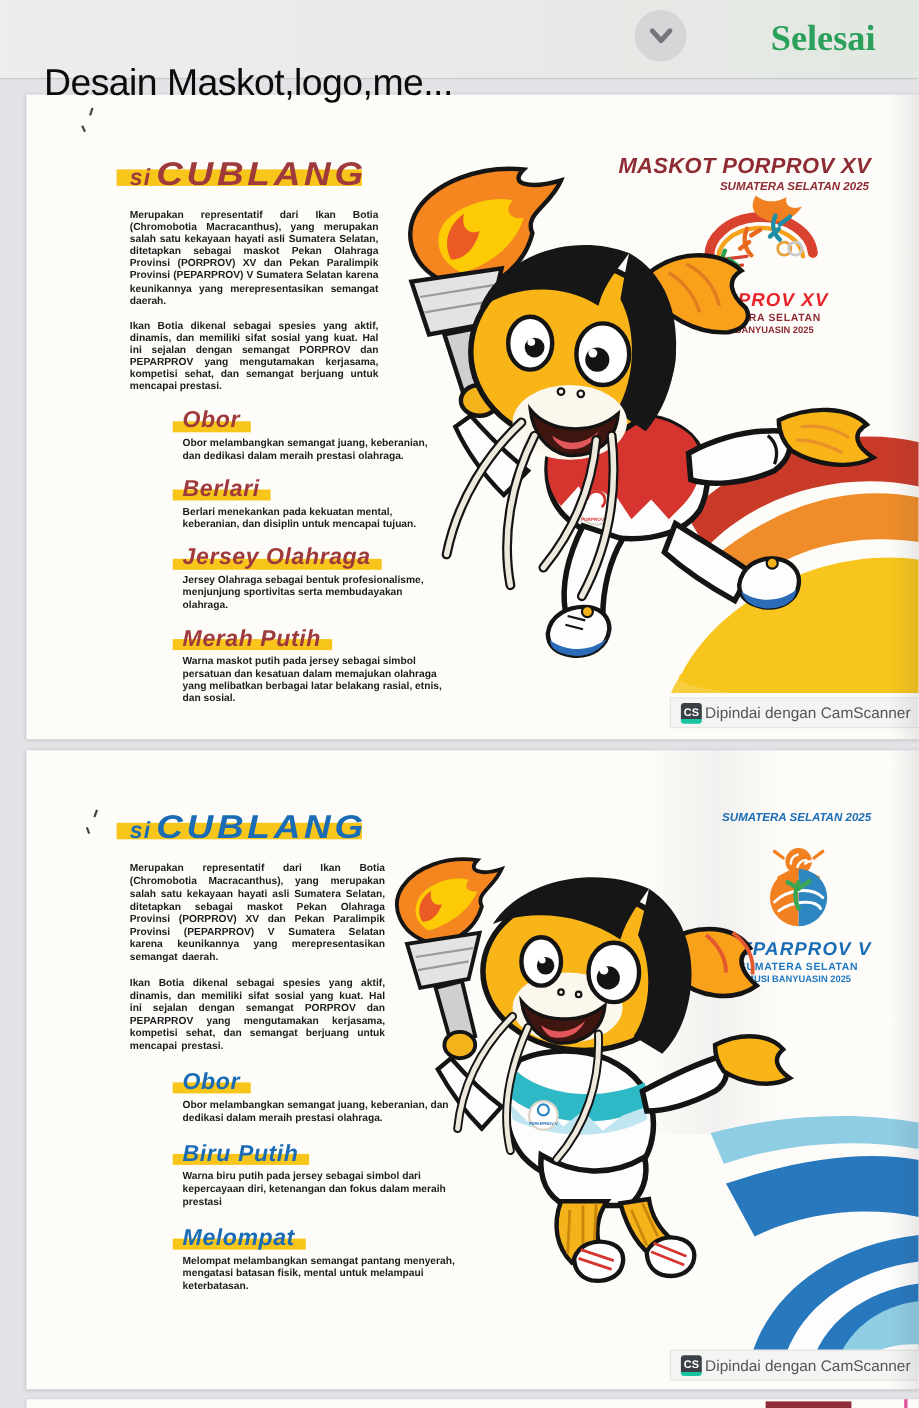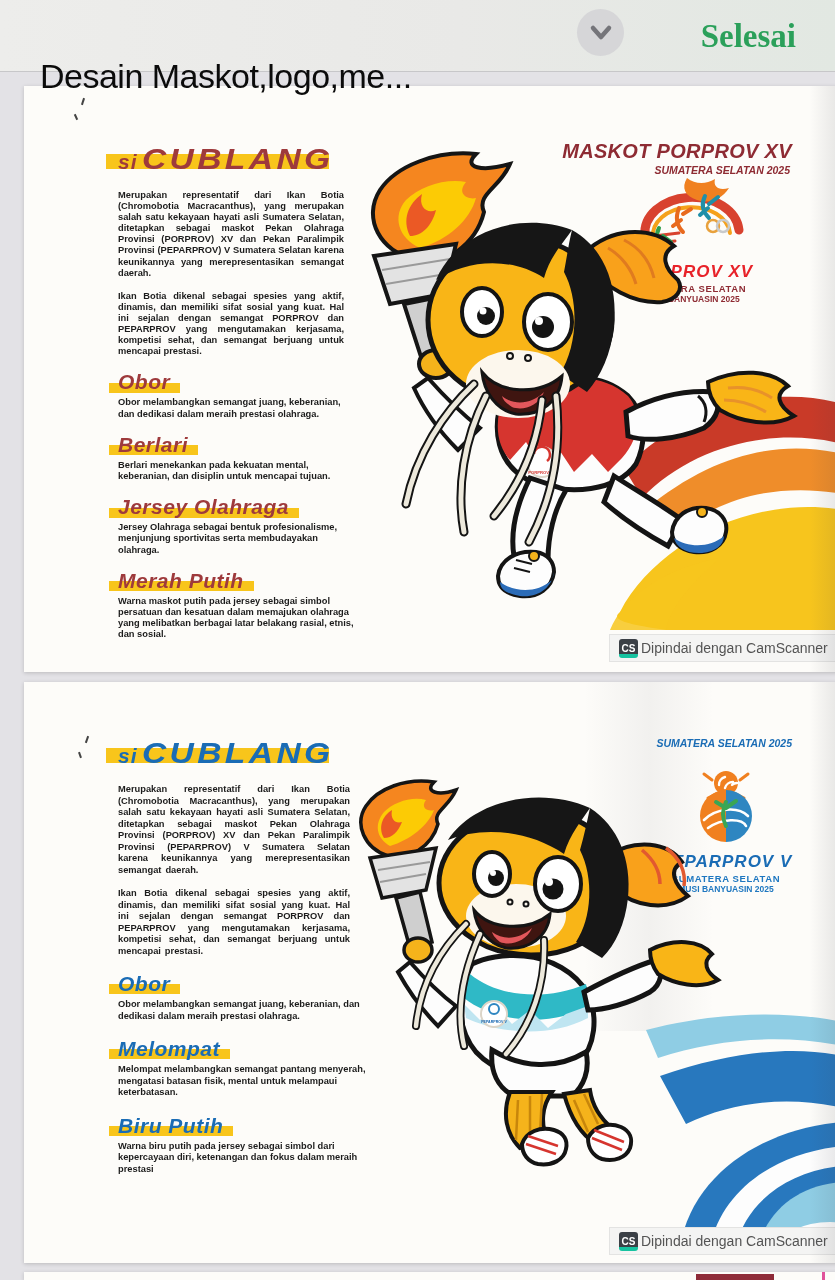--- a/index.html
+++ b/index.html
@@ -41,21 +41,21 @@
     background-image:linear-gradient(var(--yellow),var(--yellow));
     background-repeat:no-repeat;background-size:100% 15px;background-position:0 62%;
     padding:0 16px 0 12px;margin-left:-12px;}
   .t-prefix{font-size:21px;font-weight:bold;font-style:italic;letter-spacing:1px;}
   .t-word{font-size:30px;font-weight:bold;font-style:italic;letter-spacing:3px;
     display:inline-block;transform:scaleX(1.12);transform-origin:left center;}
   .p1c{color:var(--p1red);} .p2c{color:var(--p2blue);}
   .doc-para{font-size:9.3px;font-weight:bold;color:var(--ink);text-align:justify;
     line-height:11.1px;margin:0 0 12px 0;}
   #page2 .doc-para{line-height:11.5px;word-spacing:1.4px;}
-  .doc-sec{margin-top:14px;}
+  .doc-sec{margin-top:14px;margin-left:48px;}
   #page2 .doc-sec{margin-top:16px;}
   .sec-h{display:inline-block;font-size:21px;font-weight:bold;font-style:italic;
     letter-spacing:0.5px;line-height:21px;
     background-image:linear-gradient(var(--yellow),var(--yellow));
     background-repeat:no-repeat;background-size:100% 10px;background-position:0 88%;
     padding:0 10px 2px 9px;margin-left:-9px;}
   .sec-b{font-size:9.3px;font-weight:bold;color:var(--ink);line-height:11.2px;margin-top:3px;}
   #page1 .sec-b{width:238px;}
   #page2 .sec-b{width:274px;line-height:11.5px;}
   
@@ -228,26 +228,26 @@
       <span class="t-word p2c">CUBLANG</span>
     </div>
     <p class="doc-para" style="width:232px;">Merupakan representatif dari Ikan Botia (Chromobotia Macracanthus), yang merupakan salah satu kekayaan hayati asli Sumatera Selatan, ditetapkan sebagai maskot Pekan Olahraga Provinsi (PORPROV) XV dan Pekan Paralimpik Provinsi (PEPARPROV) V Sumatera Selatan karena keunikannya yang merepresentasikan semangat daerah.</p>
     <p class="doc-para" style="width:232px;">Ikan Botia dikenal sebagai spesies yang aktif, dinamis, dan memiliki sifat sosial yang kuat. Hal ini sejalan dengan semangat PORPROV dan PEPARPROV yang mengutamakan kerjasama, kompetisi sehat, dan semangat berjuang untuk mencapai prestasi.</p>
 
     <div class="doc-sec">
       <div><span class="sec-h p2c">Obor</span></div>
       <div class="sec-b">Obor melambangkan semangat juang, keberanian, dan dedikasi dalam meraih prestasi olahraga.</div>
     </div>
     <div class="doc-sec">
+      <div><span class="sec-h p2c">Biru Putih</span></div>
+      <div class="sec-b">Warna biru putih pada jersey sebagai simbol dari kepercayaan diri, ketenangan dan fokus dalam meraih prestasi</div>
+    </div>
+    <div class="doc-sec">
       <div><span class="sec-h p2c">Melompat</span></div>
       <div class="sec-b">Melompat melambangkan semangat pantang menyerah, mengatasi batasan fisik, mental untuk melampaui keterbatasan.</div>
-    </div>
-    <div class="doc-sec">
-      <div><span class="sec-h p2c">Biru Putih</span></div>
-      <div class="sec-b">Warna biru putih pada jersey sebagai simbol dari kepercayaan diri, ketenangan dan fokus dalam meraih prestasi</div>
     </div>
   </div>
 
   <div class="masthead" style="left:534px;top:54px;width:236px;color:var(--p2blue);">
     <div class="m-sub">SUMATERA SELATAN 2025</div>
   </div>
 
   <div class="logoblk" style="left:618px;top:86px;width:168px;">
     <svg width="168" height="78" viewBox="0 0 168 78">
       <circle cx="84" cy="15" r="12" fill="#F08020"></circle>

